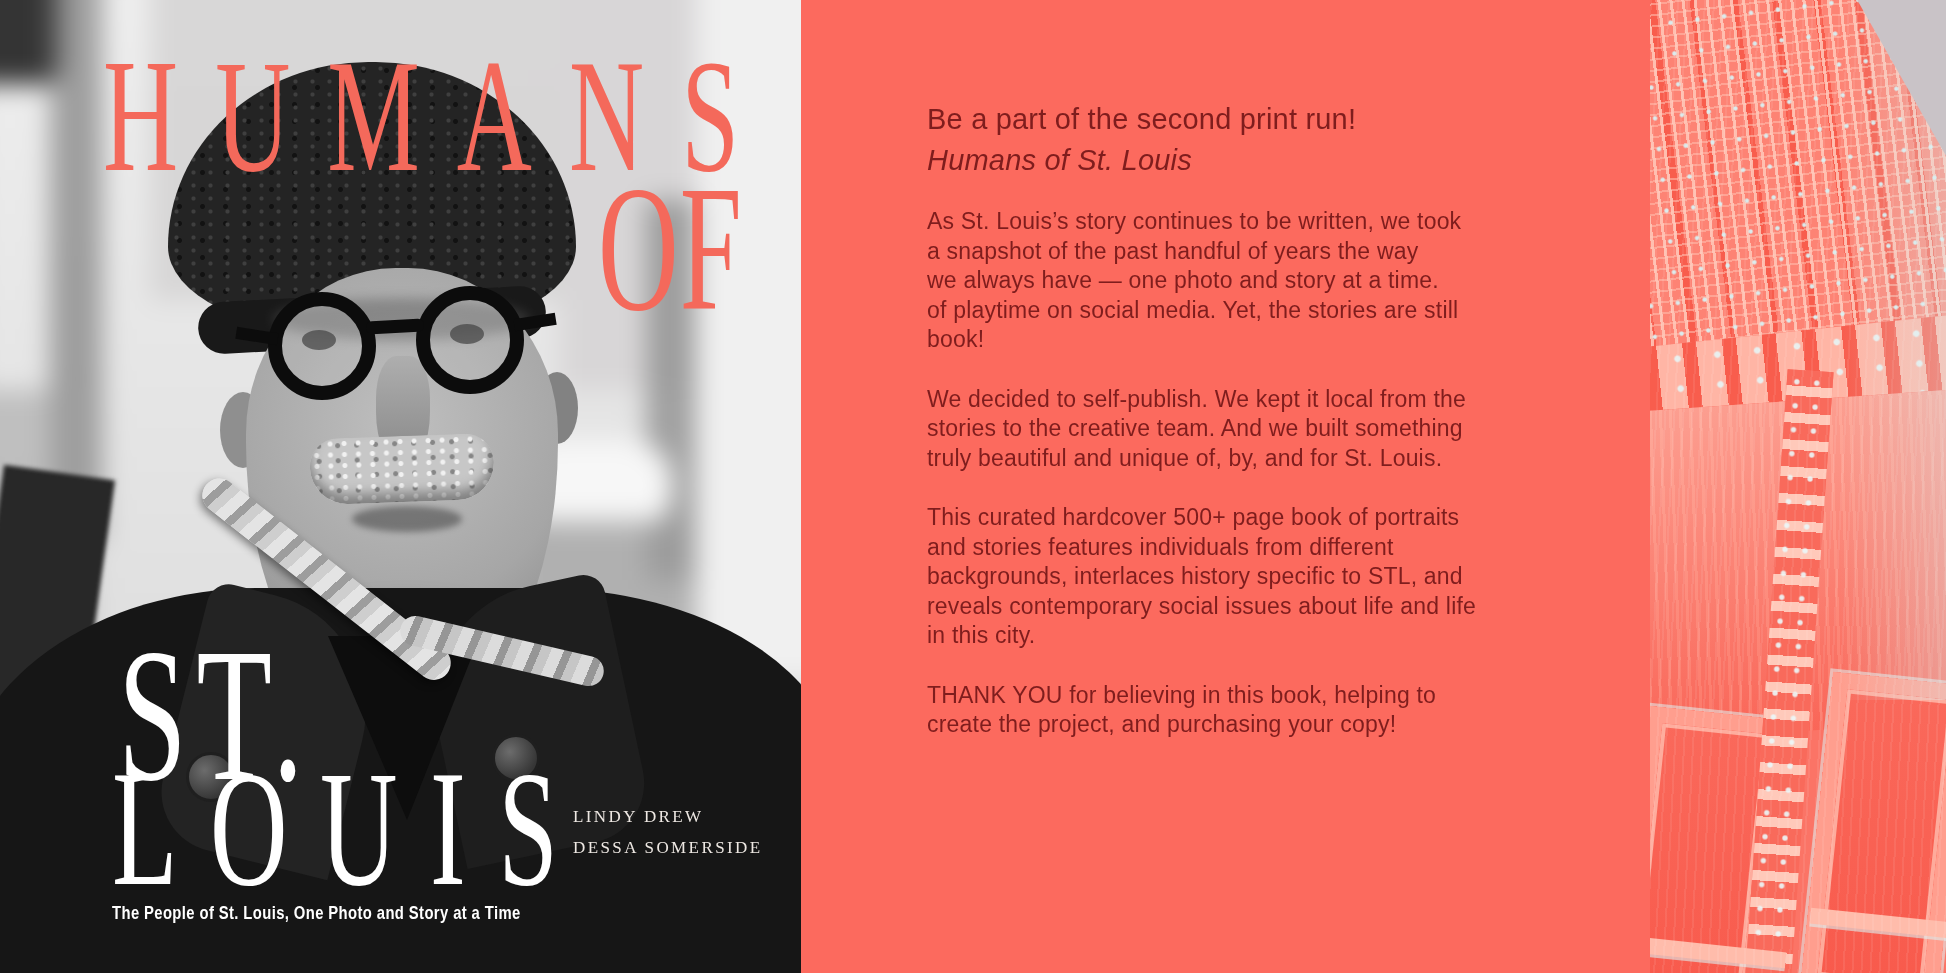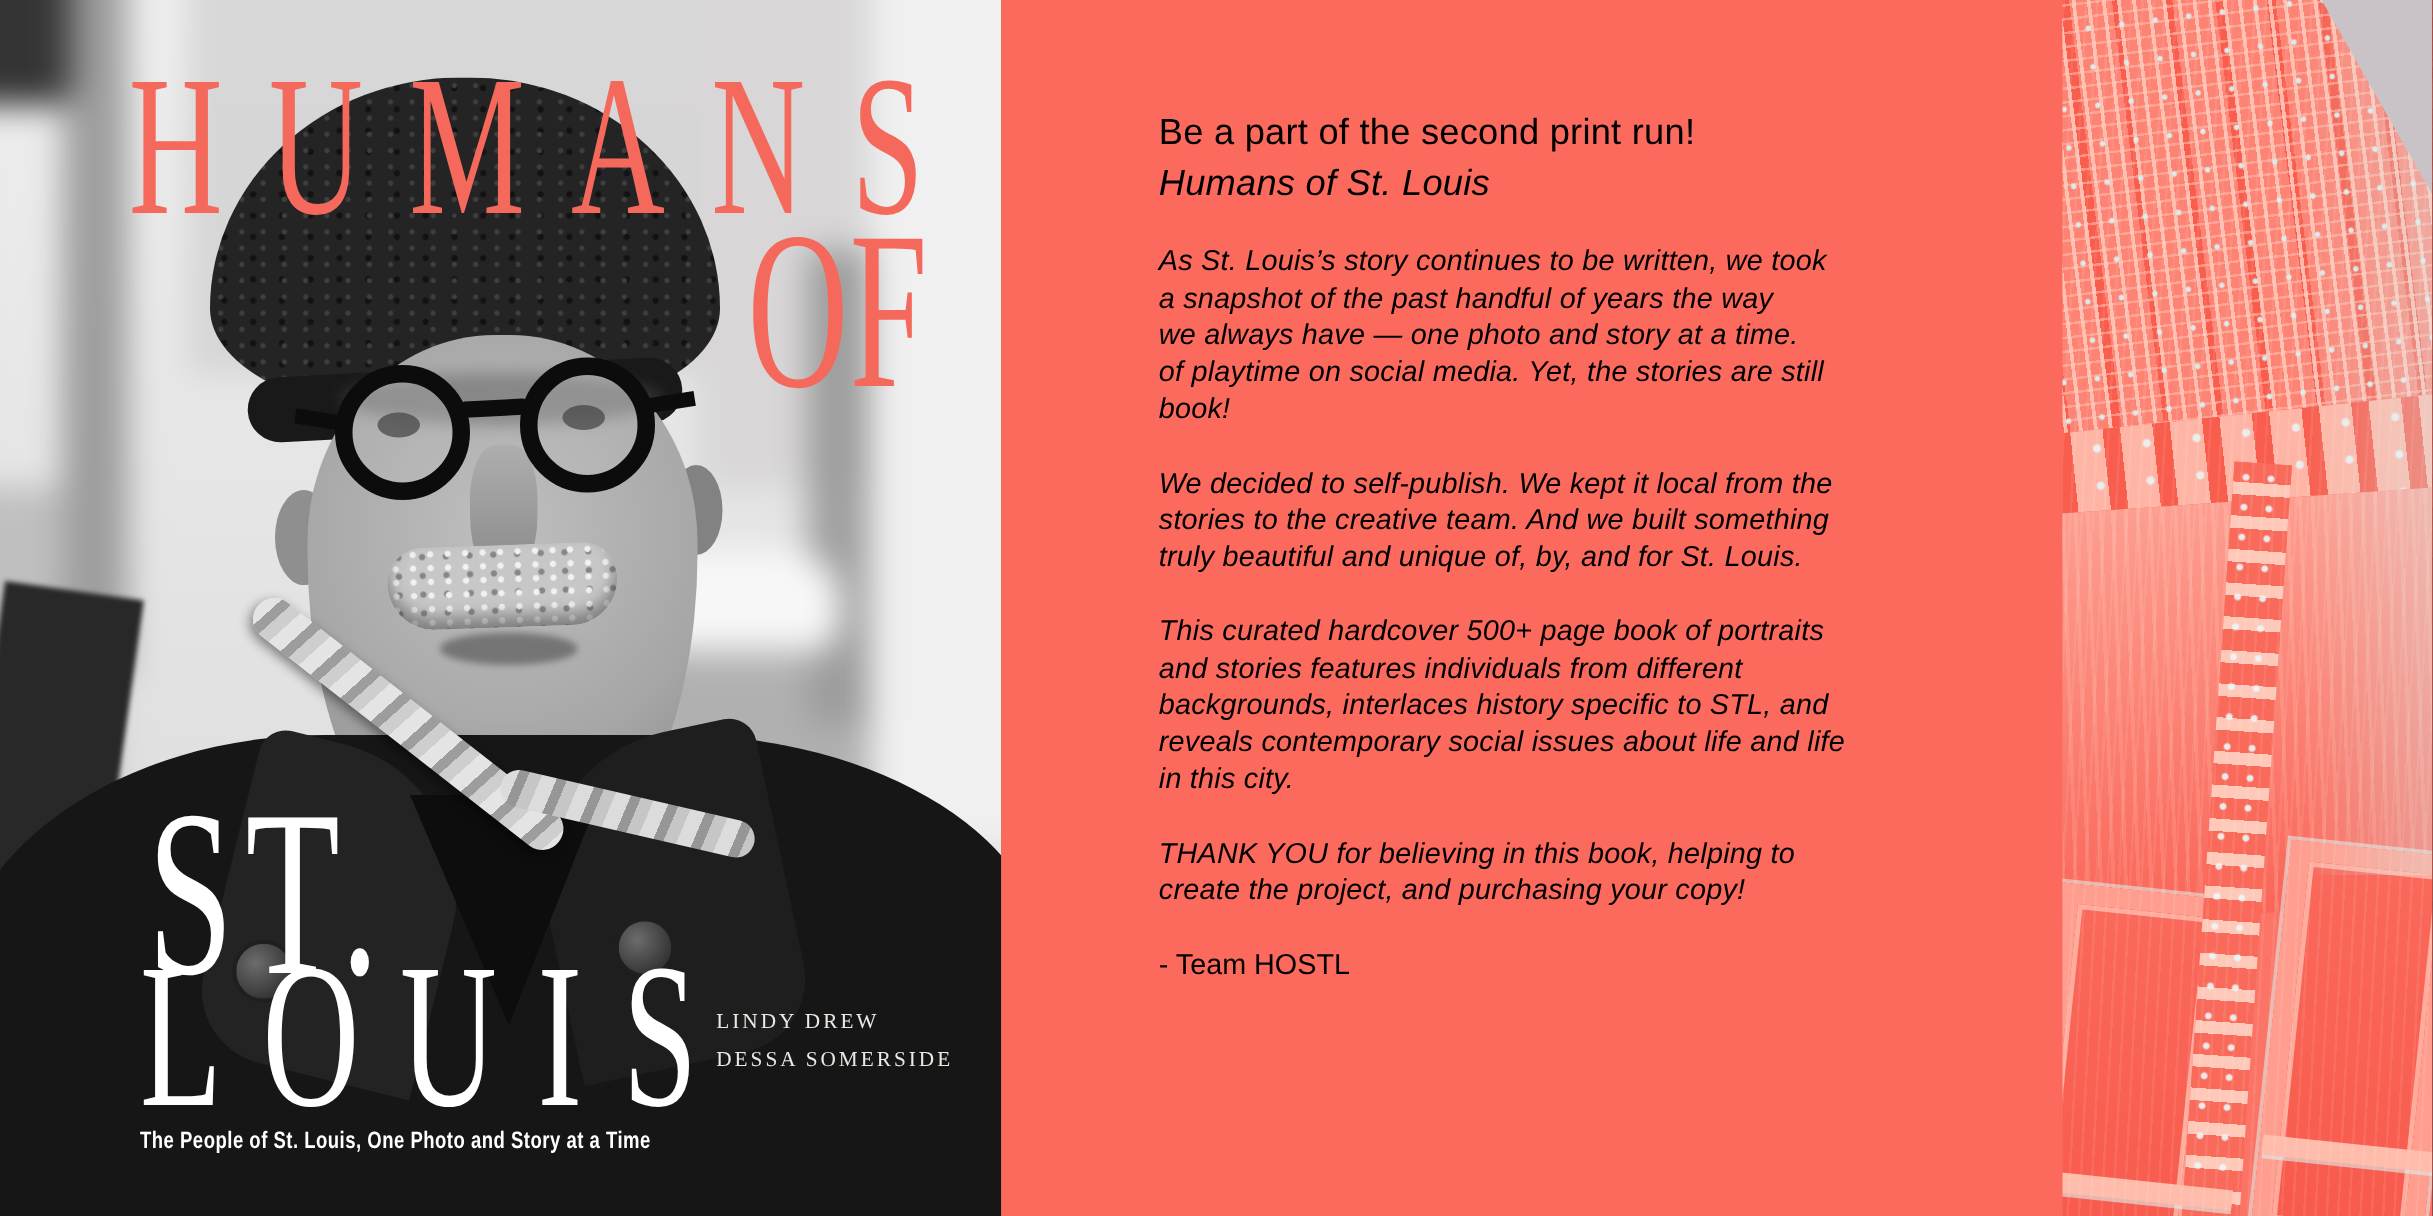--- a/index.html
+++ b/index.html
@@ -64,27 +64,27 @@
   .t-of{right:58px;top:159px;font-size:180px;letter-spacing:2px;color:#f4695b;transform:scaleX(.62);transform-origin:right top;}
   .t-st{left:118px;top:620px;font-size:190px;letter-spacing:15px;color:#ffffff;transform:scaleX(.65);transform-origin:left top;}
   .t-louis{left:112px;top:746px;font-size:165px;letter-spacing:50px;color:#ffffff;transform:scaleX(.65);transform-origin:left top;}
   .authors{left:573px;top:764px;font-family:"Liberation Serif",serif;font-size:17px;letter-spacing:2.4px;
            line-height:31px;color:#eee8e3;white-space:nowrap;margin-top:37px;}
   .tagline{left:112px;top:902px;font-weight:700;font-size:19px;letter-spacing:.5px;color:#ffffff;
            transform:scaleX(.78);transform-origin:left top;white-space:nowrap;}
 
   
   .panel{left:801px;top:0;width:1145px;height:973px;background:#fc6a5e;overflow:hidden;}
-  .text-block{left:126px;top:86px;width:640px;color:#000000;position:absolute;}
+  .text-block{left:126px;top:99px;width:640px;color:#7f1d1d;position:absolute;}
   .text-block *{position:static;}
   .heading{font-size:29px;line-height:41px;font-weight:400;margin:0;letter-spacing:.2px;}
   .heading.italic{font-style:italic;}
   .heading-block{margin-bottom:26px;display:block;}
   .para{margin:0 0 30px 0;font-size:23px;line-height:29.5px;letter-spacing:.2px;}
-  .para .ln{white-space:nowrap;display:block;font-style:italic;}
+  .para .ln{white-space:nowrap;display:block;}
   .signoff{margin:0;font-size:23px;line-height:29.5px;}
 
   
   .building{right:0;top:0;width:296px;height:973px;overflow:hidden;background:#fb7466;}
   .b-sky{left:0;top:0;width:100%;height:100%;background:#c9c3c7;
          clip-path:polygon(70% 0,100% 0,100% 16%);z-index:6;}
   .b-corner-light{left:205px;top:-12px;width:5px;height:210px;background:#e2f0f1;transform:rotate(-30deg);transform-origin:left top;z-index:5;}
   .b-frieze{left:-50px;top:-40px;width:430px;height:500px;transform:rotate(-7deg);
      background-color:#fb7061;
      background-image:
@@ -207,21 +207,20 @@
         <span class="ln">backgrounds, interlaces history specific to STL, and</span>
         <span class="ln">reveals contemporary social issues about life and life</span>
         <span class="ln">in this city.</span>
       </p>
 
       <p class="para">
         <span class="ln">THANK YOU for believing in this book, helping to</span>
         <span class="ln">create the project, and purchasing your copy!</span>
       </p>
 
-      <p class="signoff">- Team HOSTL</p>
     </div>
 
     <div class="building" title="Ornate terracotta building facade tinted coral with pale blue highlights and gray sky corner">
       <div class="b-frieze"></div>
       <div class="b-medallions"></div>
       <div class="b-wall"></div>
       <div class="b-column"></div>
       <div class="b-win b-win1"></div>
       <div class="b-win b-win2"></div>
       <div class="b-sill1"></div>

